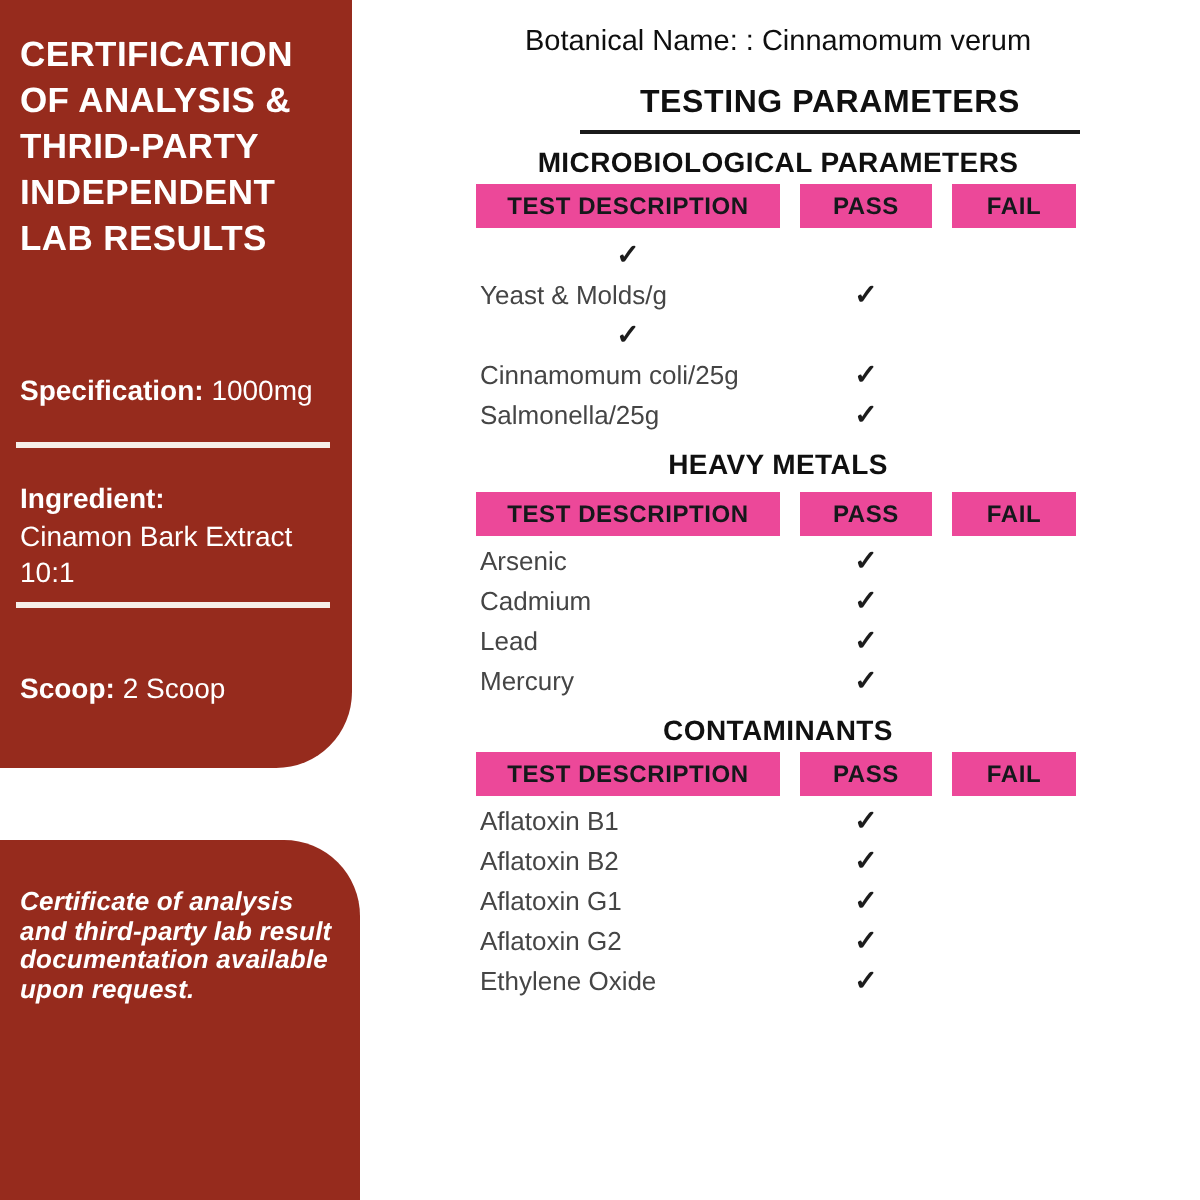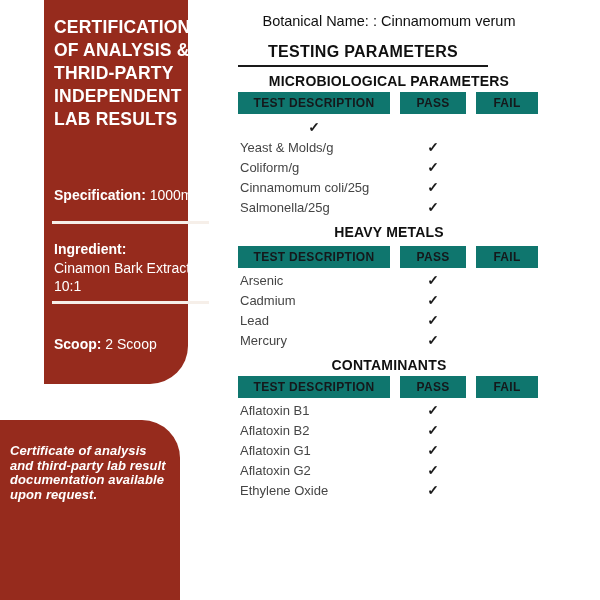--- a/index.html
+++ b/index.html
@@ -12,23 +12,22 @@
   }
   .canvas { position: relative; width: 600px; height: 600px; overflow: hidden; background: #fff; }
 
   
   .panel {
     position: absolute; left: 0;
     background: #962B1D;
     color: #ffffff;
   }
   .panel-main {
-    top: 0; width: 144px; height: 384px;
+    top: 0; width: 176px; height: 384px;
     border-bottom-right-radius: 38px;
-    margin-left: 44px;
   }
   .panel-foot {
     top: 420px; width: 180px; height: 214px;
     border-top-right-radius: 38px;
     padding: 24px 14px 16px 10px;
   }
   .lp-title {
     position: absolute; top: 16px; left: 10px; width: 160px;
     margin: 0;
     font-size: 17.5px; line-height: 23px; font-weight: bold;
@@ -52,21 +51,21 @@
     font-style: italic; font-weight: bold;
     letter-spacing: 0.1px;
   }
 
   
   .content { position: absolute; left: 238px; top: 13px; width: 302px; }
   .botanical {
     margin: 0; text-align: center; white-space: nowrap;
     font-size: 14.5px; font-weight: normal; color: #0f0f0f;
   }
-  .title-wrap { text-align: left; margin-top: 14px; }
+  .title-wrap { text-align: right; margin-top: 14px; }
   .testing-title {
     display: inline-block; margin: 0;
     font-size: 16px; font-weight: bold; letter-spacing: 0.3px; color: #101010;
     padding: 0 30px 4px 30px;
     border-bottom: 2px solid #1a1a1a;
   }
   .tbl-heading {
     margin: 0; text-align: center;
     font-size: 14px; font-weight: bold; letter-spacing: 0.2px; color: #101010;
   }
@@ -76,21 +75,21 @@
 
   .grid {
     display: grid;
     grid-template-columns: 152px 66px 62px;
     column-gap: 10px;
   }
   .grid.header { margin-top: 3px; }
   .hm-header { margin-top: 6px !important; }
   .hcell {
     height: 22px;
-    background: #0f766e;
+    background: #ec4899;
     display: flex; align-items: center; justify-content: center;
     font-size: 12px; font-weight: bold; letter-spacing: 0.3px; color: #15181B;
   }
   .rows { margin-top: 3px; }
   .rows-tight { margin-top: 2px; }
   .grid.row { height: 20px; align-items: center; }
   .cell-name { font-size: 13px; color: #454545; padding-left: 2px; white-space: nowrap; }
   .cell-check { text-align: center; font-size: 14px; font-weight: bold; color: #1c1c1c; }
 </style>
 </head>
@@ -148,21 +147,20 @@
       <div class="grid row">
         <div class="cell-check">✓</div>
         <div class="cell-check"></div>
       </div>
       <div class="grid row">
         <div class="cell-name">Yeast &amp; Molds/g</div>
         <div class="cell-check">✓</div>
         <div class="cell-check"></div>
       </div>
       <div class="grid row">
-        <div class="cell-name">Coliform/g</div>
         <div class="cell-check">✓</div>
         <div class="cell-check"></div>
       </div>
       <div class="grid row">
         <div class="cell-name">Cinnamomum coli/25g</div>
         <div class="cell-check">✓</div>
         <div class="cell-check"></div>
       </div>
       <div class="grid row">
         <div class="cell-name">Salmonella/25g</div>

